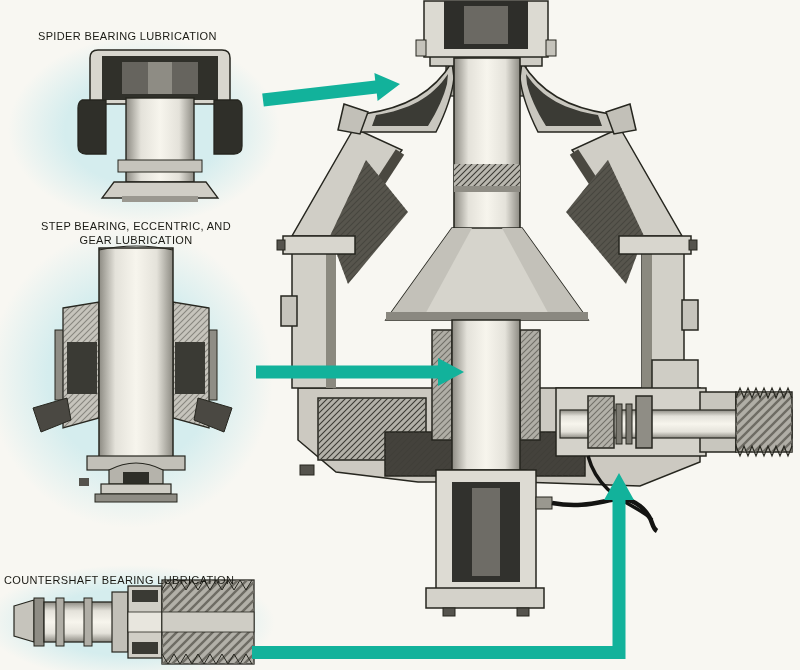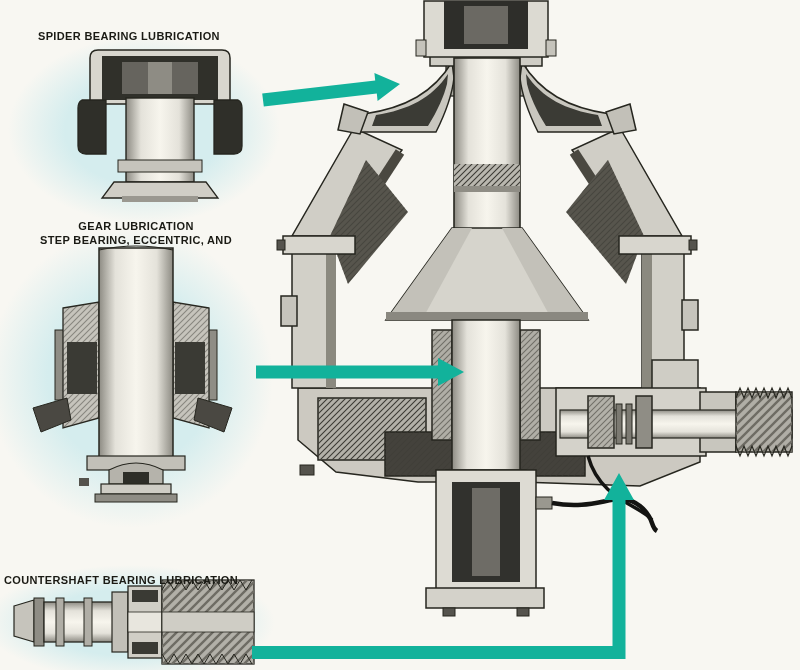--- a/index.html
+++ b/index.html
@@ -6,21 +6,21 @@
   .page{
     position:relative;width:800px;height:670px;margin:0 auto;
     background:var(--bg,#f8f7f2);overflow:hidden;
     font-family:"Liberation Sans",sans-serif;
   }
   .blob{
     position:absolute;border-radius:50%;
     background:radial-gradient(closest-side, var(--blob,#d5edee) 58%, rgba(213,237,238,0) 100%);
   }
   .label{
-    position:absolute;font-weight:bold;font-size:11px;letter-spacing:.35px;
+    position:absolute;font-weight:normal;font-size:11px;letter-spacing:.35px;
     color:var(--ink,#1a1a14);white-space:nowrap;
   }
   .label.centered{text-align:center;width:216px;line-height:14px;white-space:normal;}
   svg{display:block;}
   .abs{position:absolute;}
   .arrow{fill:var(--arrow,#12b29b);}
 </style>
 </head>
 <body>
 
@@ -218,19 +218,19 @@
 
   <svg class="abs" style="left:0;top:0;" width="800" height="670" viewBox="0 0 800 670">
     <polygon class="arrow" points="263.8,106.5 376.8,93.5 377.6,100.9 400,84 374.4,73.1 375.2,80.5 262.2,93.5"></polygon>
     <polygon class="arrow" points="256,378.5 438,378.5 438,386 464,372 438,358 438,365.5 256,365.5"></polygon>
     <polygon class="arrow" points="252,646 612.5,646 612.5,500 604,500 619,473 634,500 625.5,500 625.5,659 252,659"></polygon>
   </svg>
 
   <div class="label" style="left:38px;top:30px;">SPIDER BEARING LUBRICATION</div>
 
   <div class="label centered" style="left:28px;top:219px;">
+    <div>STEP BEARING, ECCENTRIC, AND</div>
     <div>GEAR LUBRICATION</div>
-    <div>STEP BEARING, ECCENTRIC, AND</div>
   </div>
 
   <div class="label" style="left:4px;top:574px;">COUNTERSHAFT BEARING LUBRICATION</div>
 
 </div>
 
 </body></html>

